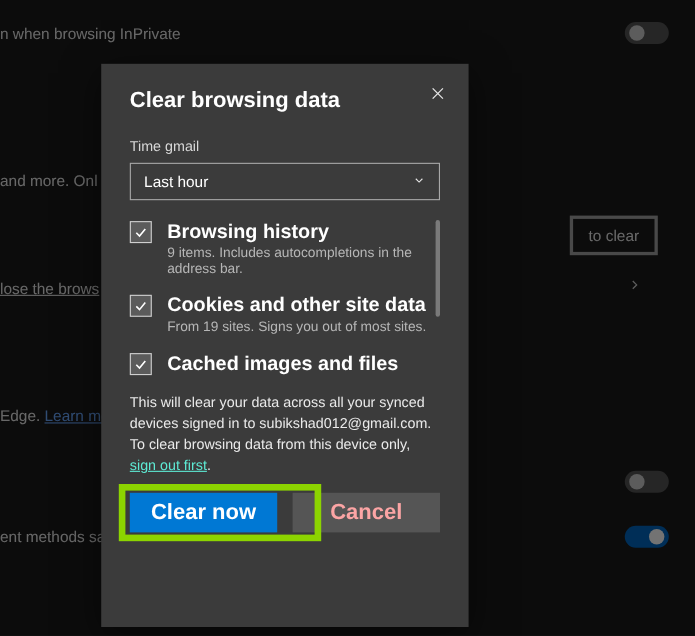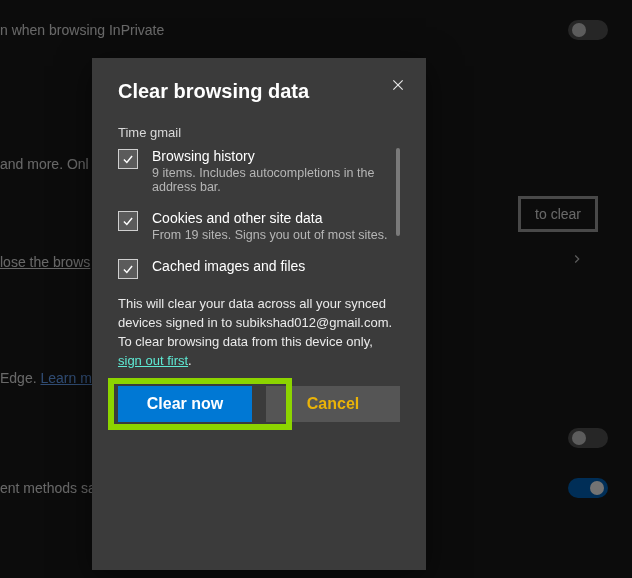--- a/index.html
+++ b/index.html
@@ -97,45 +97,45 @@
   }
   .checkbox {
     width: 20px; height: 20px; flex: 0 0 20px;
     border: 1px solid #cfcfcf; background: #5b5b5b;
     margin-right: 14px; margin-top: 1px;
     display: flex; align-items: center; justify-content: center;
     cursor: pointer;
   }
   .checkbox svg { width: 14px; height: 14px; stroke: #fff; stroke-width: 2.5; fill: none; }
   .opt-text { flex: 1; }
-  .opt-title { font-size: 14px; font-weight: 400; color: #fff; }
+  .opt-title { font-size: 18px; font-weight: 700; color: #fff; }
   .opt-sub { font-size: 12.5px; color: #b6b6b6; margin-top: 2px; }
 
   .scroll-thumb {
     position: absolute; right: 0px; top: 0px;
     width: 4px; height: 88px; background: #7a7a7a; border-radius: 2px;
   }
 
   .sync-note {
     font-size: 13px; color: #eaeaea; line-height: 1.45;
     margin-top: 6px;
   }
   .sync-note a { color: #5eead4; text-decoration: underline; cursor: pointer; }
 
   .button-row {
     display: flex; gap: 14px; margin-top: 16px;
     position: relative;
   }
   .btn {
     flex: 1; height: 36px;
     display: flex; align-items: center; justify-content: center;
-    font-size: 16px; font-weight: 600; cursor: pointer;
+    font-size: 20px; font-weight: 600; cursor: pointer;
   }
   .btn-primary { background: #0078d4; color: #fff; }
-  .btn-secondary { background: #555; color: #eab308; text-align: right; }
+  .btn-secondary { background: #555; color: #fca5a5; text-align: right; }
 
   .highlight-box {
     position: absolute;
     left: -10px; top: -8px;
     width: 184px; height: 52px;
     border: 6px solid #8cd400;
     pointer-events: none;
   }
 </style>
 </head>
@@ -182,20 +182,28 @@
       <svg viewBox="0 0 24 24" fill="none" stroke-width="2">
           <line x1="4" y1="4" x2="20" y2="20"></line>
           <line x1="20" y1="4" x2="4" y2="20"></line>
         </svg>
     </span>
   </div>
 
   <div class="dialog-title">Clear browsing data</div>
 
   <div class="field-label">Time gmail</div>
+  <div class="select">
+    <span>Last hour</span>
+    <span class="chev">
+      <svg viewBox="0 0 24 24" fill="none" stroke-width="2">
+          <polyline points="6 9 12 15 18 9"></polyline>
+        </svg>
+    </span>
+  </div>
 
   <div class="options">
     <div class="scroll-thumb"></div>
 
     <div class="option-row">
       <div class="checkbox">
         <svg viewBox="0 0 24 24">
             <polyline points="5 13 10 18 19 7"></polyline>
           </svg>
       </div>

